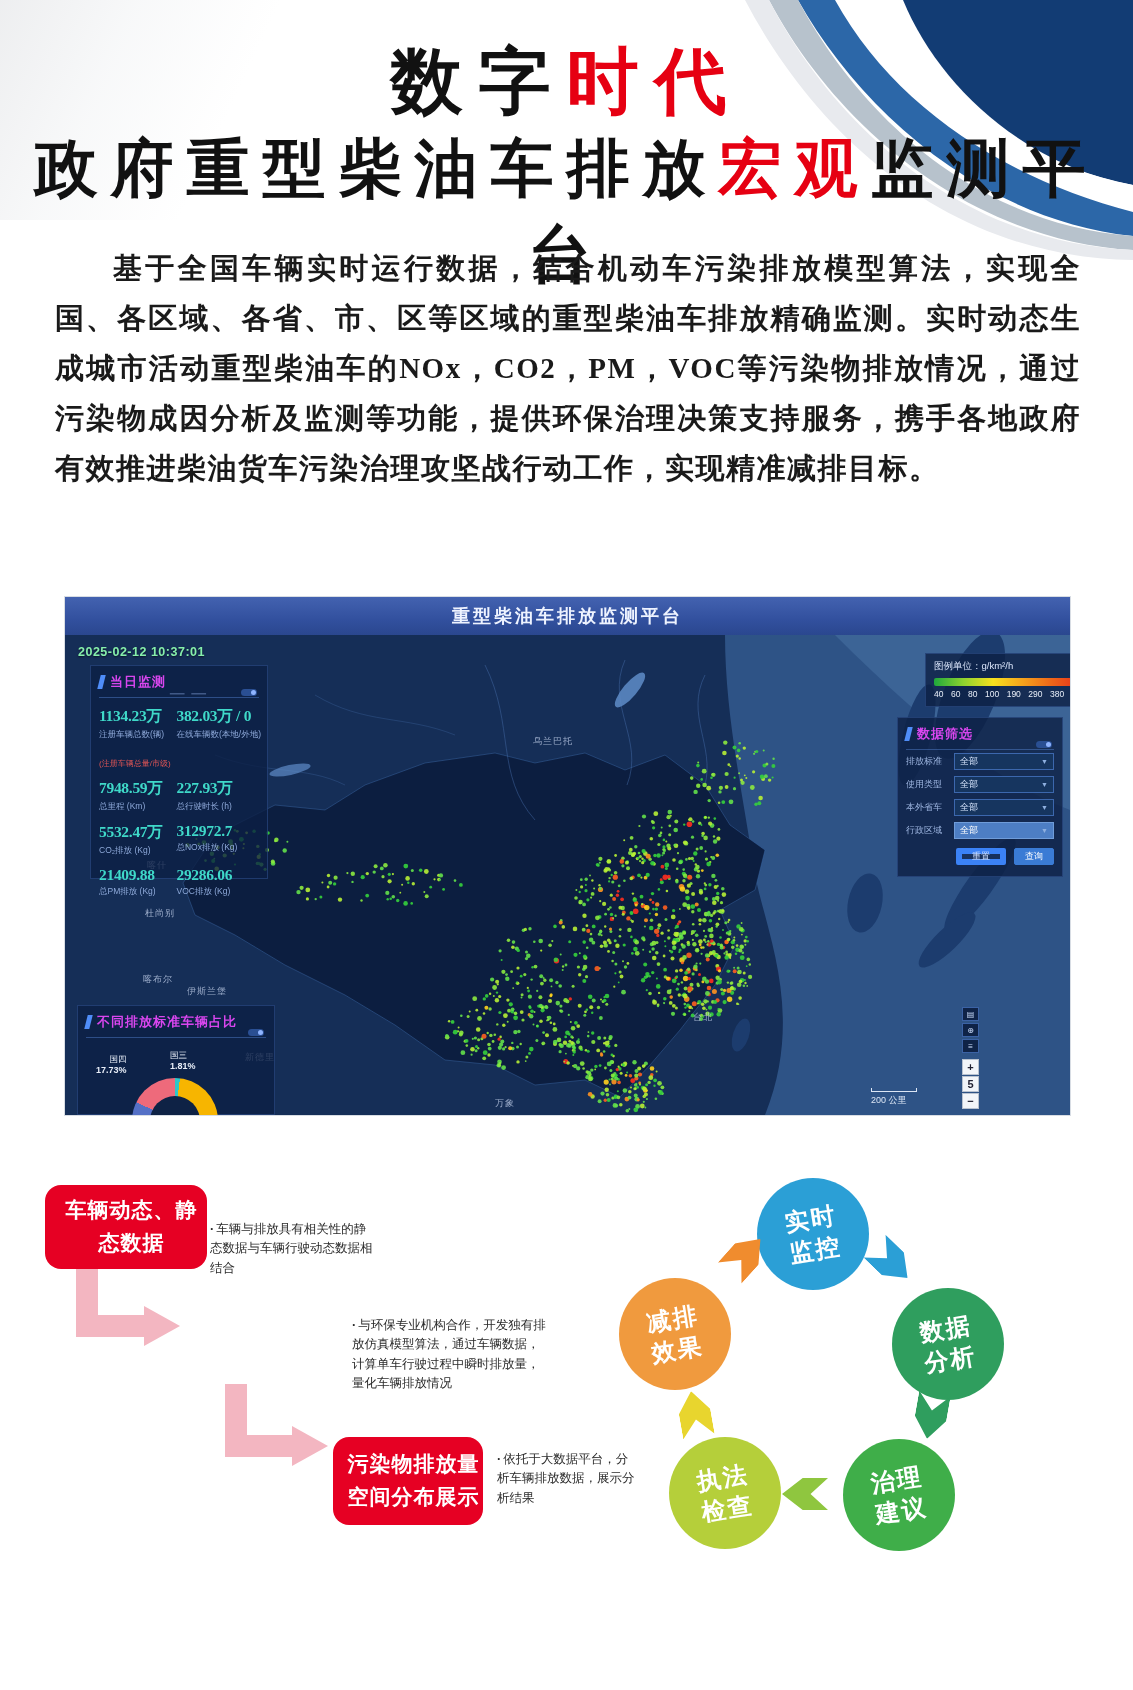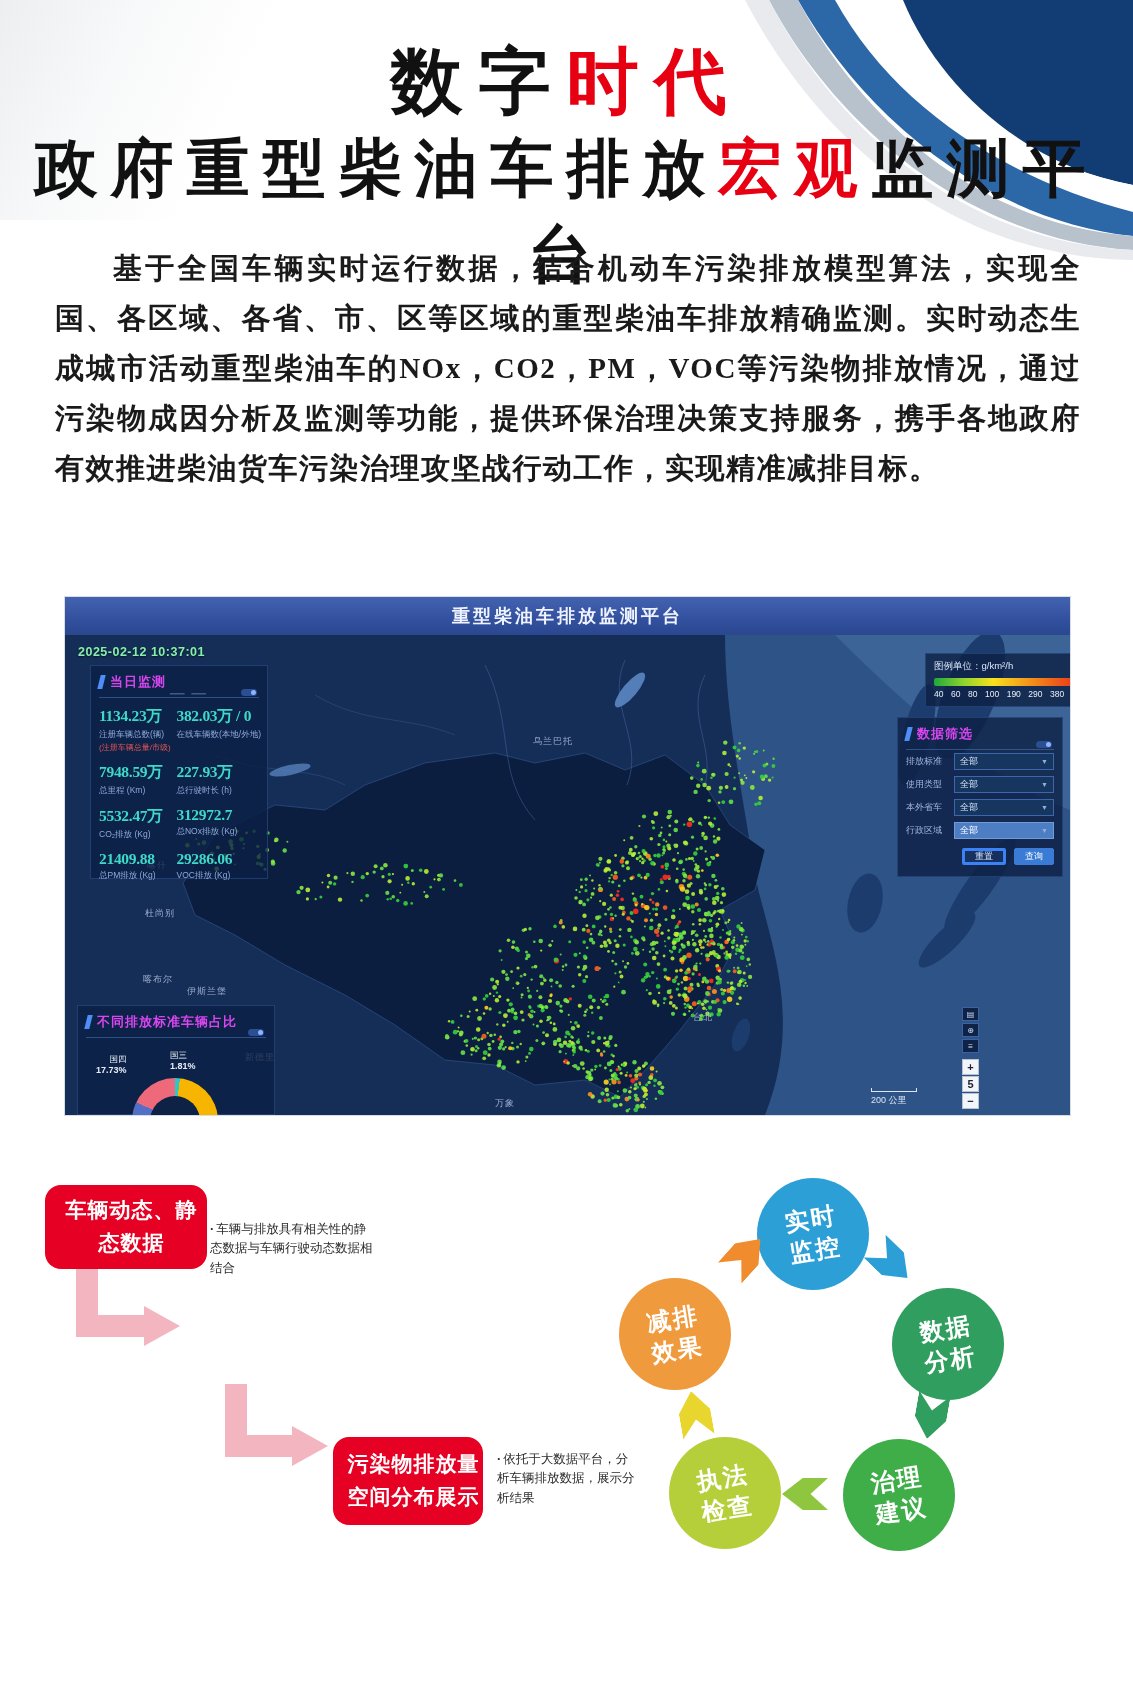--- a/index.html
+++ b/index.html
@@ -41,42 +41,42 @@
   .p-title { color:#d946ef; font-size:13px; font-weight:700; letter-spacing:1px; }
   .p-divider { height:1px; margin:2px 8px 0 8px; background:rgba(96,145,230,.4); position:relative; }
   .sub-toggle { position:absolute; right:2px; top:-8px; width:16px; height:7px; border-radius:4px; background:#2a4f93; }
   .sub-toggle::after { content:""; position:absolute; right:1px; top:1px; width:5px; height:5px; border-radius:50%; background:#8fb4ff; }
   .sub-dash { position:absolute; left:44%; top:-10px; color:#6f8cc0; font-size:8px; letter-spacing:2px; }
 
   .stats { display:grid; grid-template-columns:1fr 1fr; padding:8px 6px 0 8px; row-gap:9px; }
   .stat { text-align:left; }
   .statv { color:#3fd9c9; font-size:15.5px; font-weight:700; letter-spacing:-.3px; white-space:nowrap;font-family:Liberation Serif, serif; }
   .statl { color:#8ea9d9; font-size:8.5px; margin-top:2px; white-space:nowrap; }
-  .statr { color:#e05555; font-size:8px; margin-top:1px; white-space:nowrap; }
+  .statr { color:#e05555; font-size:8px; margin-top:17px; white-space:nowrap; }
 
   
   .legendbox { position:absolute; left:860px; top:18px; width:166px; height:54px;
     background:rgba(12,31,68,.8); border:1px solid rgba(86,134,219,.28); padding:6px 8px 4px 8px; }
   .legendbox .lt { color:#dbe6fb; font-size:9.5px; }
   .gradbar { margin-top:5px; height:8px; width:148px; border-radius:2px; }
   .ticks { display:flex; justify-content:space-between; width:152px; margin-top:3px; }
   .ticks span { color:#e8eef8; font-size:8.5px; }
 
   
   .filter { position:absolute; left:832px; top:82px; width:166px; height:160px;
     background:rgba(12,31,68,.8); border:1px solid rgba(86,134,219,.28); }
   .frow { display:flex; align-items:center; gap:6px; padding:3px 8px; }
   .flabel { color:#9db5e0; font-size:9px; width:42px; white-space:nowrap; }
   .fselect { flex:1; height:17px; background:#16355f; border:1px solid #3c67ad; color:#d5e3fb; font-size:9px;
     display:flex; align-items:center; justify-content:space-between; padding:0 5px; }
   .fselect.hl { background:#4d7ec4; color:#ffffff; border-color:#6f9cd9; }
   .chev { color:#8fb0e0; font-size:7px; }
   .fbtns { display:flex; justify-content:flex-end; gap:8px; padding:6px 8px; }
   .btn { height:17px; padding:0 10px; font-size:9px; display:flex; align-items:center; border-radius:2px; }
-  .btn.ghost { color:#cfe0ff; border:3px solid #3b82f6; background:rgba(30,60,110,.5);margin-left:31px; }
+  .btn.ghost { color:#cfe0ff; border:6px solid #3b82f6; background:rgba(30,60,110,.5);margin-left:31px; }
   .btn.solid { color:#fff; background:#3a7bd5; border:1px solid #3a7bd5; }
 
   
   .donutp { position:absolute; left:12px; top:370px; width:198px; height:110px; }
   .donut { position:absolute; left:54px; top:72px; width:86px; height:86px; border-radius:50%; }
   .donut::after { content:""; position:absolute; inset:21%; border-radius:50%; background:#0e2245; }
   .callout { position:absolute; color:#e8eef8; font-size:8.5px; line-height:11px; }
   .callout b { font-size:9px; }
 
   
@@ -1459,20 +1459,21 @@
     <path d="M196,204 L196,266 L252,266" fill="none" stroke="#f3b6c1" stroke-width="22"></path>
     <polygon points="252,246 288,266 252,286" fill="#f3b6c1"></polygon>
   </svg>
 
   <div class="rbox" style="left:45px;top:1185px;width:162px;height:84px">
     <span>车辆动态、静</span>
     <span>态数据</span>
   </div>
   <div class="note" style="left:210px;top:1220px;width:168px">车辆与排放具有相关性的静态数据与车辆行驶动态数据相结合</div>
 
+  <div class="note" style="left:352px;top:1316px;width:196px">与环保专业机构合作，开发独有排放仿真模型算法，通过车辆数据，计算单车行驶过程中瞬时排放量，量化车辆排放情况</div>
 
   <div class="rbox" style="left:333px;top:1437px;width:150px;height:88px">
     <span>污染物排放量</span>
     <span>空间分布展示</span>
   </div>
   <div class="note" style="left:497px;top:1450px;width:140px">依托于大数据平台，分析车辆排放数据，展示分析结果</div>
 
   <div class="cyc" style="left: 757px; top: 1178px; background: rgb(43, 159, 214);">
       <span class="txt">实时
 监控</span>

